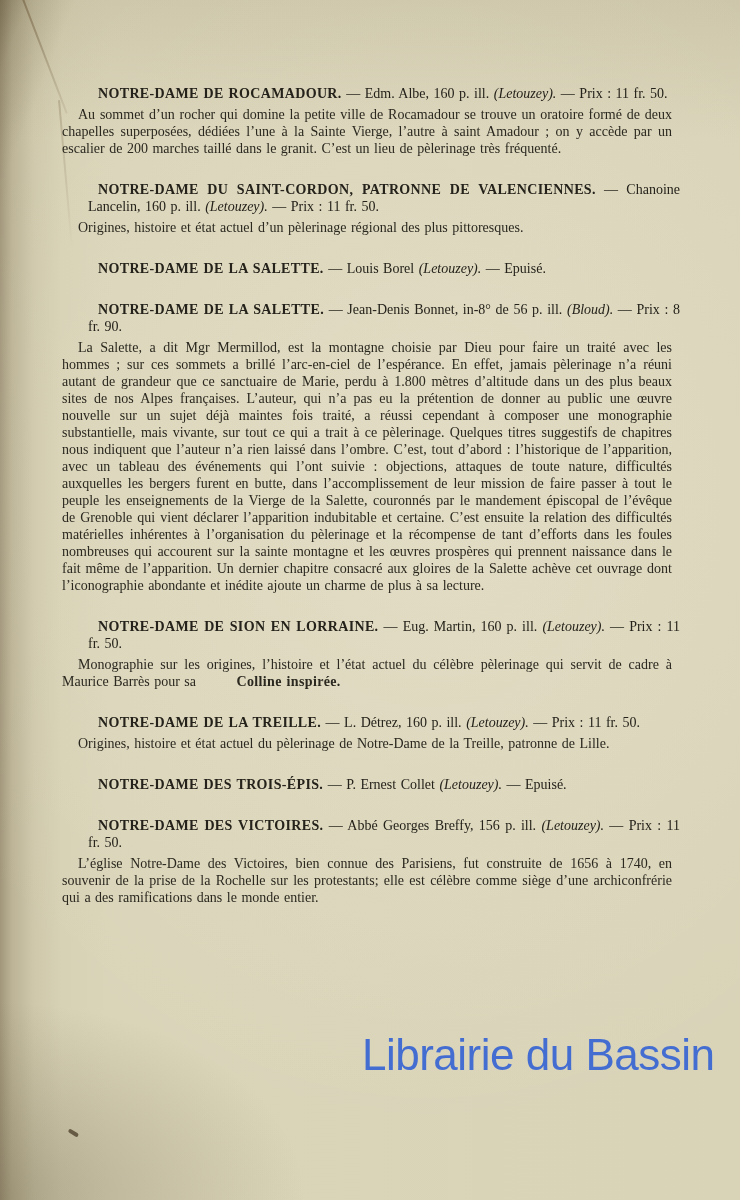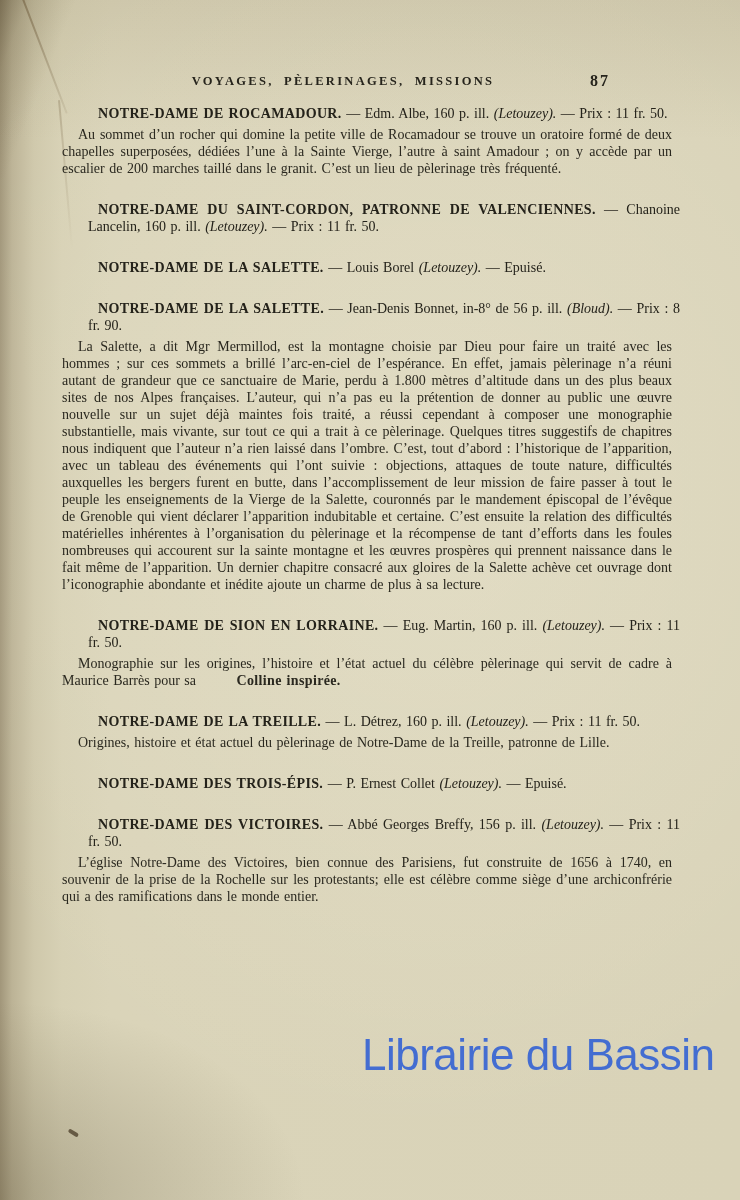--- a/index.html
+++ b/index.html
@@ -61,31 +61,28 @@
 </style>
 </head>
 <body>
 
 <div class="page">
   <div class="corner-flap"></div>
   <div class="crease"></div>
   <div class="crease2"></div>
 
   <div class="content">
-    <div class="running-head">
-      <span class="rh-title">VOYAGES, PÈLERINAGES, MISSIONS</span>
-      <span class="rh-num">87</span>
-    </div>
     <div class="entries">
         <section class="entry">
     <p class="entry-heading"><span class="seg-b">NOTRE-DAME DE ROCAMADOUR.</span><span class="seg-r"> — Edm. Albe, 160 p. ill. </span><span class="seg-i">(Letouzey).</span><span class="seg-r"> — Prix : 11 fr. 50.</span></p>
   <p class="entry-para"><span class="seg-r">Au sommet d’un rocher qui domine la petite ville de Rocamadour se trouve un oratoire formé de deux chapelles superposées, dédiées l’une à la Sainte Vierge, l’autre à saint Amadour ; on y accède par un escalier de 200 marches taillé dans le granit. C’est un lieu de pèlerinage très fréquenté.</span></p>
         </section>
         <section class="entry">
     <p class="entry-heading"><span class="seg-b">NOTRE-DAME DU SAINT-CORDON, PATRONNE DE VALENCIENNES.</span><span class="seg-r"> — Chanoine Lancelin, 160 p. ill. </span><span class="seg-i">(Letouzey).</span><span class="seg-r"> — Prix : 11 fr. 50.</span></p>
+  <p class="entry-para"><span class="seg-r">Origines, histoire et état actuel d’un pèlerinage régional des plus pittoresques.</span></p>
         </section>
         <section class="entry">
     <p class="entry-heading"><span class="seg-b">NOTRE-DAME DE LA SALETTE.</span><span class="seg-r"> — Louis Borel </span><span class="seg-i">(Letouzey).</span><span class="seg-r"> — Epuisé.</span></p>
   </section>
         <section class="entry">
     <p class="entry-heading"><span class="seg-b">NOTRE-DAME DE LA SALETTE.</span><span class="seg-r"> — Jean-Denis Bonnet, in-8° de 56 p. ill. </span><span class="seg-i">(Bloud).</span><span class="seg-r"> — Prix : 8 fr. 90.</span></p>
   <p class="entry-para"><span class="seg-r">La Salette, a dit Mgr Mermillod, est la montagne choisie par Dieu pour faire un traité avec les hommes ; sur ces sommets a brillé l’arc-en-ciel de l’espérance. En effet, jamais pèlerinage n’a réuni autant de grandeur que ce sanctuaire de Marie, perdu à 1.800 mètres d’altitude dans un des plus beaux sites de nos Alpes françaises. L’auteur, qui n’a pas eu la prétention de donner au public une œuvre nouvelle sur un sujet déjà maintes fois traité, a réussi cependant à composer une monographie substantielle, mais vivante, sur tout ce qui a trait à ce pèlerinage. Quelques titres suggestifs de chapitres nous indiquent que l’auteur n’a rien laissé dans l’ombre. C’est, tout d’abord : l’historique de l’apparition, avec un tableau des événements qui l’ont suivie : objections, attaques de toute nature, difficultés auxquelles les bergers furent en butte, dans l’accomplissement de leur mission de faire passer à tout le peuple les enseignements de la Vierge de la Salette, couronnés par le mandement épiscopal de l’évêque de Grenoble qui vient déclarer l’apparition indubitable et certaine. C’est ensuite la relation des difficultés matérielles inhérentes à l’organisation du pèlerinage et la récompense de tant d’efforts dans les foules nombreuses qui accourent sur la sainte montagne et les œuvres prospères qui prennent naissance dans le fait même de l’apparition. Un dernier chapitre consacré aux gloires de la Salette achève cet ouvrage dont l’iconographie abondante et inédite ajoute un charme de plus à sa lecture.</span></p>
         </section>
         <section class="entry">
     <p class="entry-heading"><span class="seg-b">NOTRE-DAME DE SION EN LORRAINE.</span><span class="seg-r"> — Eug. Martin, 160 p. ill. </span><span class="seg-i">(Letouzey).</span><span class="seg-r"> — Prix : 11 fr. 50.</span></p>

